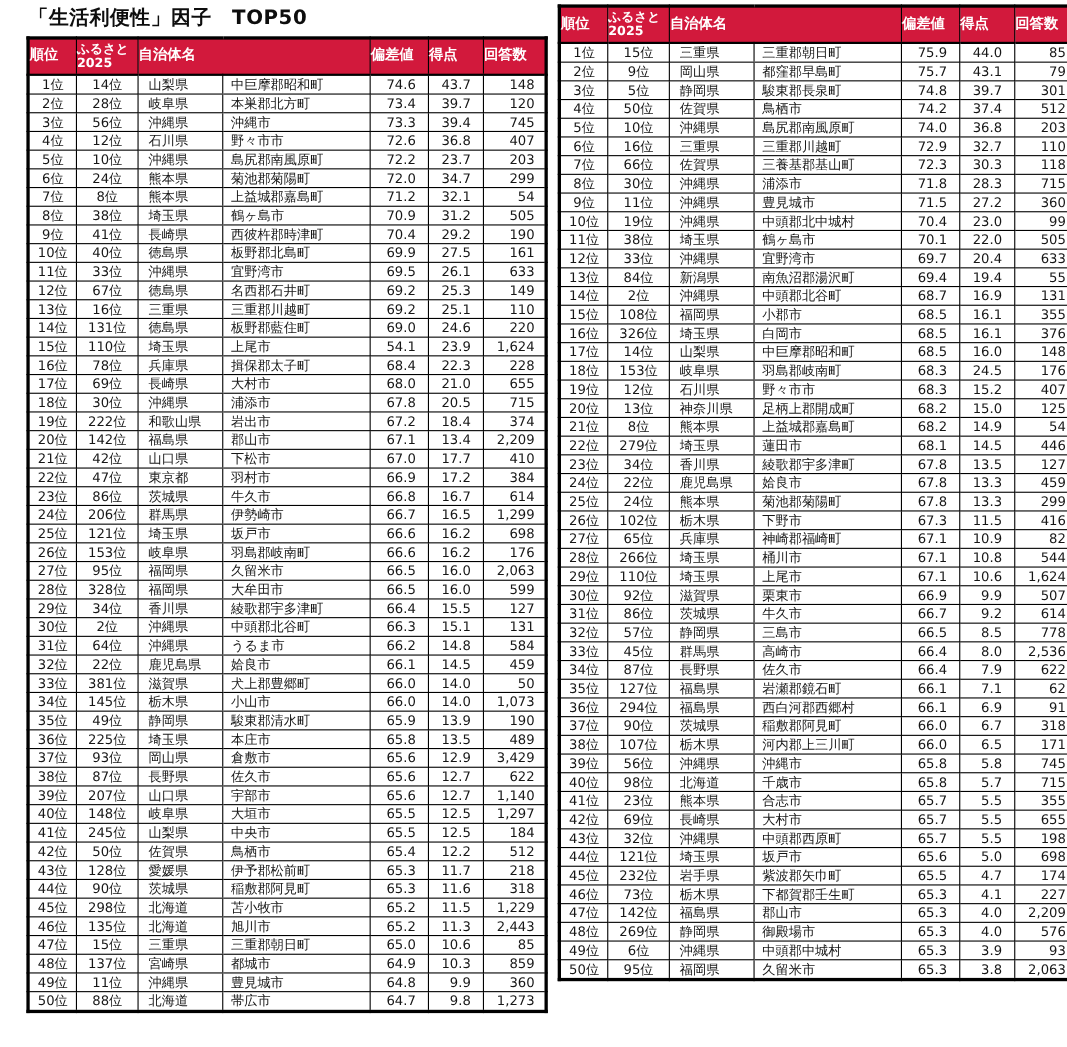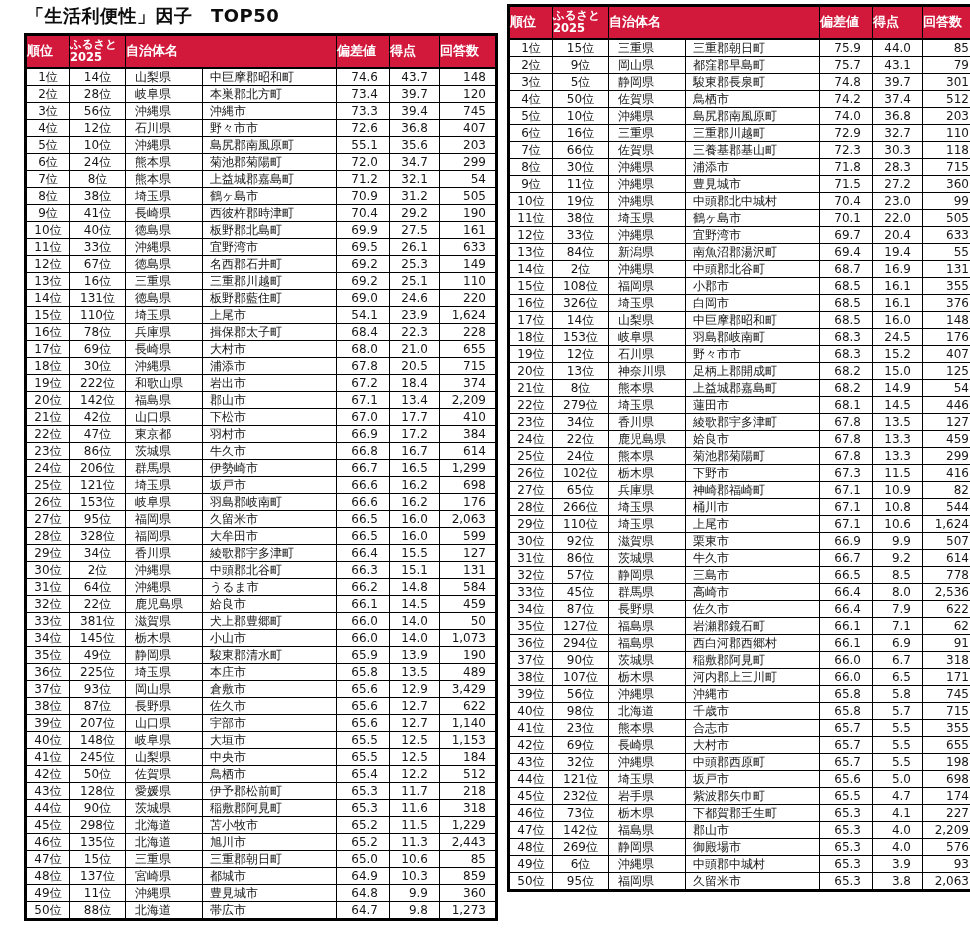--- a/index.html
+++ b/index.html
@@ -124,22 +124,22 @@
             <td class="c-city">野々市市</td>
             <td class="c-dev">72.6</td>
             <td class="c-score">36.8</td>
             <td class="c-resp">407</td>
           </tr>
           <tr>
             <td class="c-rank">5位</td>
             <td class="c-furusato">10位</td>
             <td class="c-pref">沖縄県</td>
             <td class="c-city">島尻郡南風原町</td>
-            <td class="c-dev">55.1</td>
-            <td class="c-score">35.6</td>
+            <td class="c-dev">72.2</td>
+            <td class="c-score">23.7</td>
             <td class="c-resp">203</td>
           </tr>
           <tr>
             <td class="c-rank">6位</td>
             <td class="c-furusato">24位</td>
             <td class="c-pref">熊本県</td>
             <td class="c-city">菊池郡菊陽町</td>
             <td class="c-dev">72.0</td>
             <td class="c-score">34.7</td>
             <td class="c-resp">299</td>
@@ -441,21 +441,21 @@
             <td class="c-score">12.7</td>
             <td class="c-resp">1,140</td>
           </tr>
           <tr>
             <td class="c-rank">40位</td>
             <td class="c-furusato">148位</td>
             <td class="c-pref">岐阜県</td>
             <td class="c-city">大垣市</td>
             <td class="c-dev">65.5</td>
             <td class="c-score">12.5</td>
-            <td class="c-resp">1,153</td>
+            <td class="c-resp">1,297</td>
           </tr>
           <tr>
             <td class="c-rank">41位</td>
             <td class="c-furusato">245位</td>
             <td class="c-pref">山梨県</td>
             <td class="c-city">中央市</td>
             <td class="c-dev">65.5</td>
             <td class="c-score">12.5</td>
             <td class="c-resp">184</td>
           </tr>

